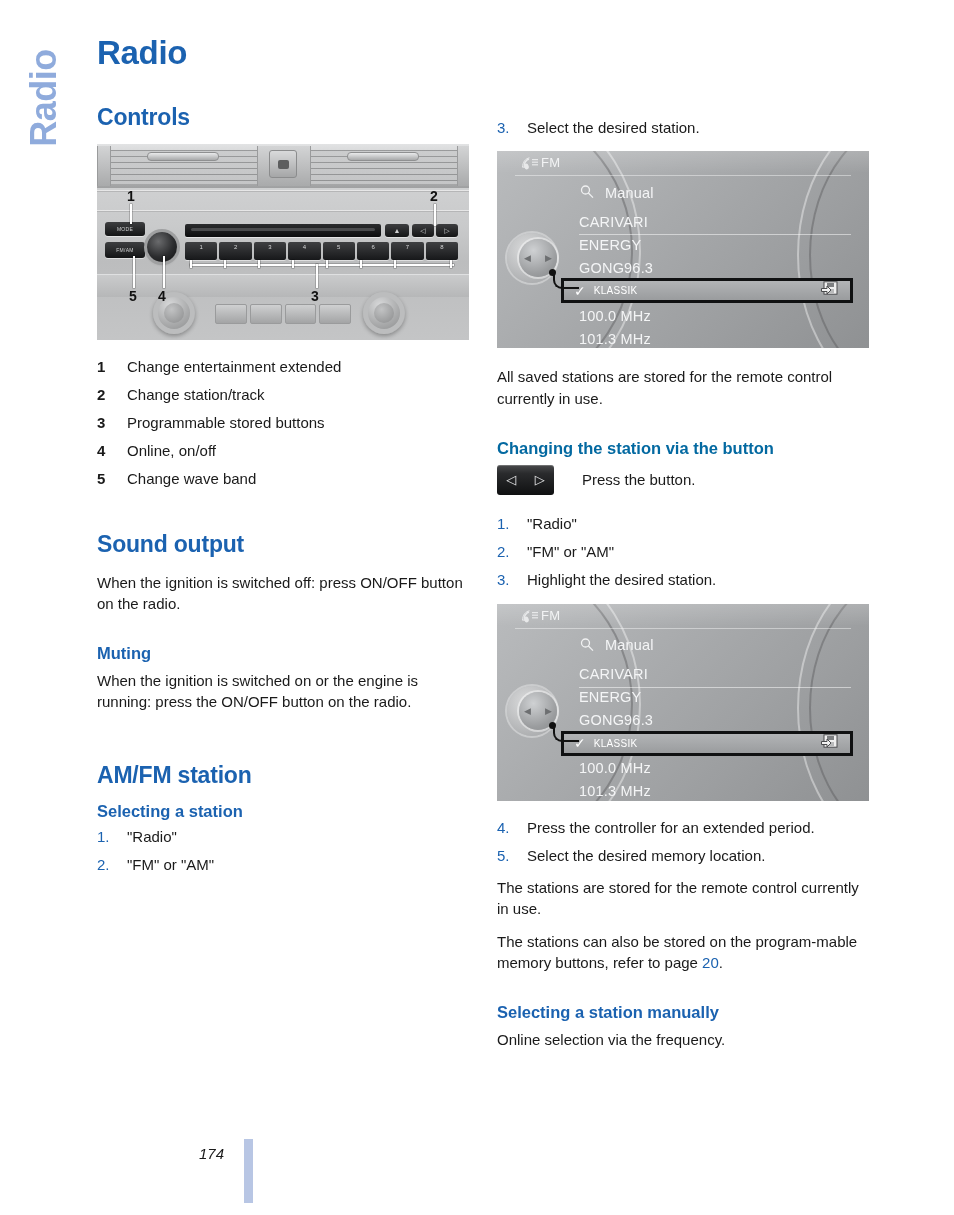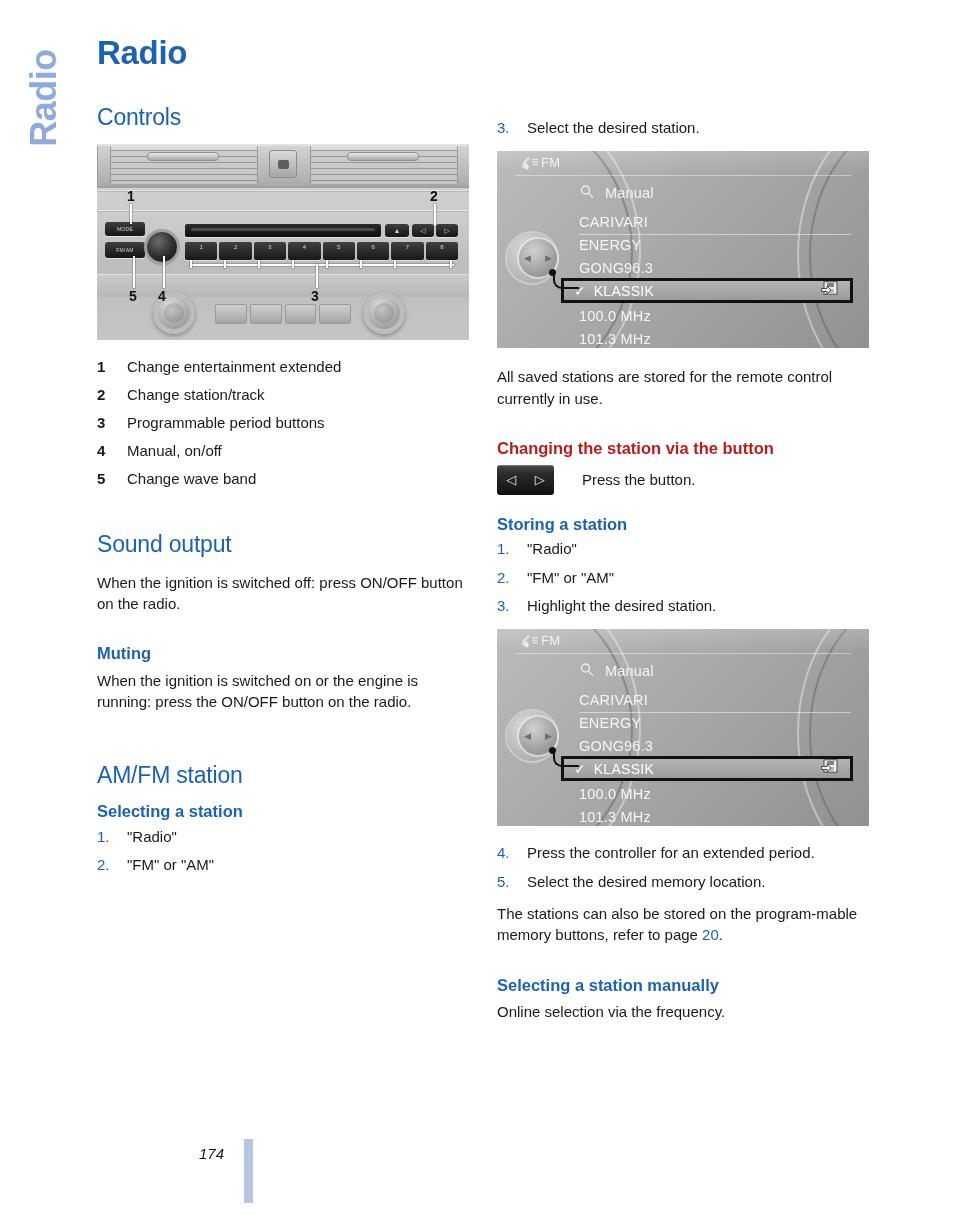--- a/index.html
+++ b/index.html
@@ -61,35 +61,35 @@
   h1.chapter {
     font-size: 33px;
     font-weight: bold;
     color: #1b62b0;
     margin: 0 0 36px 0;
     letter-spacing: -0.3px;
     line-height: 1;
   }
   h2.sec {
     font-size: 23px;
-    font-weight: normal;
+    font-weight: bold;
     color: #1b62b0;
     margin: 0 0 14px 0;
     line-height: 1.1;
     letter-spacing: -0.2px;
   }
   h3.sub {
     font-size: 16.5px;
     font-weight: bold;
     color: #1b62b0;
     margin: 0 0 6px 0;
     line-height: 1.2;
   }
   h3.sub.light {
-    color: #b91c1c;
+    color: #0369a1;
     font-size: 16.5px;
   }
   p.body {
     font-size: 15px;
     line-height: 1.42;
     margin: 0 0 16px 0;
     color: #1a1a1a;
   }
   p.body.tight { margin-bottom: 11px; }
 
@@ -308,21 +308,21 @@
     background: rgba(255,255,255,.5);
   }
   .idrive-sel {
     position: absolute; left: 64px; top: 127px; width: 292px; height: 25px;
     border: 3px solid #101112;
     background: linear-gradient(180deg,#b2b4b6,#9a9c9e);
     display: flex; align-items: center;
     box-sizing: border-box;
   }
   .idrive-sel .chk { margin: 0 8px 0 10px; color: #ffffff; font-size: 14px; }
-  .idrive-sel .lbl { color: #ffffff; font-size: 14px; letter-spacing: .3px; }
+  .idrive-sel .lbl { color: #ffffff; font-size: 10px; letter-spacing: .3px; }
   .idrive-sel .save { margin-left: auto; margin-right: 12px; }
   .idrive-controller {
     position: absolute; left: 10px; top: 78px; width: 58px; height: 58px;
   }
   .ctrl-ring {
     position: absolute; left: 0; top: 4px; width: 50px; height: 50px;
     border-radius: 50%;
     background: radial-gradient(circle at 40% 34%, rgba(255,255,255,.55), rgba(150,152,154,.65));
     box-shadow: 0 0 0 2px rgba(255,255,255,.35);
   }
@@ -472,25 +472,25 @@
       <li>
         <span class="num">1</span>
         <span class="txt">Change entertainment extended</span>
       </li>
       <li>
         <span class="num">2</span>
         <span class="txt">Change station/track</span>
       </li>
       <li>
         <span class="num">3</span>
-        <span class="txt">Programmable period buttons</span>
+        <span class="txt">Programmable stored buttons</span>
       </li>
       <li>
         <span class="num">4</span>
-        <span class="txt">Manual, on/off</span>
+        <span class="txt">Online, on/off</span>
       </li>
       <li>
         <span class="num">5</span>
         <span class="txt">Change wave band</span>
       </li>
     </ul>
 
     <div class="spacer-lg"></div>
     <h2 class="sec">Sound output</h2>
 
@@ -593,21 +593,20 @@
     <h3 class="sub light">Changing the station via the button</h3>
 
     <div class="inline-btn-row">
       <div class="inline-btn">
         <span>◁</span>
         <span>▷</span>
       </div>
       <div class="inline-btn-text">Press the button.</div>
     </div>
 
-    <h3 class="sub">Storing a station</h3>
     <ol class="steps" style="margin-bottom:14px;">
       <li>
         <span class="num">1.</span>
         <span class="txt">"Radio"</span>
       </li>
       <li>
         <span class="num">2.</span>
         <span class="txt">"FM" or "AM"</span>
       </li>
       <li>
@@ -682,20 +681,21 @@
       <li>
         <span class="num">4.</span>
         <span class="txt">Press the controller for an extended period.</span>
       </li>
       <li>
         <span class="num">5.</span>
         <span class="txt">Select the desired memory location.</span>
       </li>
     </ol>
 
+    <p class="body tight">The stations are stored for the remote control currently in use.</p>
 
     <p class="body">
       <span>The stations can also be stored on the program-</span><span>mable memory buttons, refer to page </span><span class="pagelink">20</span><span>.</span>
     </p>
 
     <div class="spacer-sm"></div>
     <h3 class="sub">Selecting a station manually</h3>
     <p class="body">Online selection via the frequency.</p>
   </div>
 

